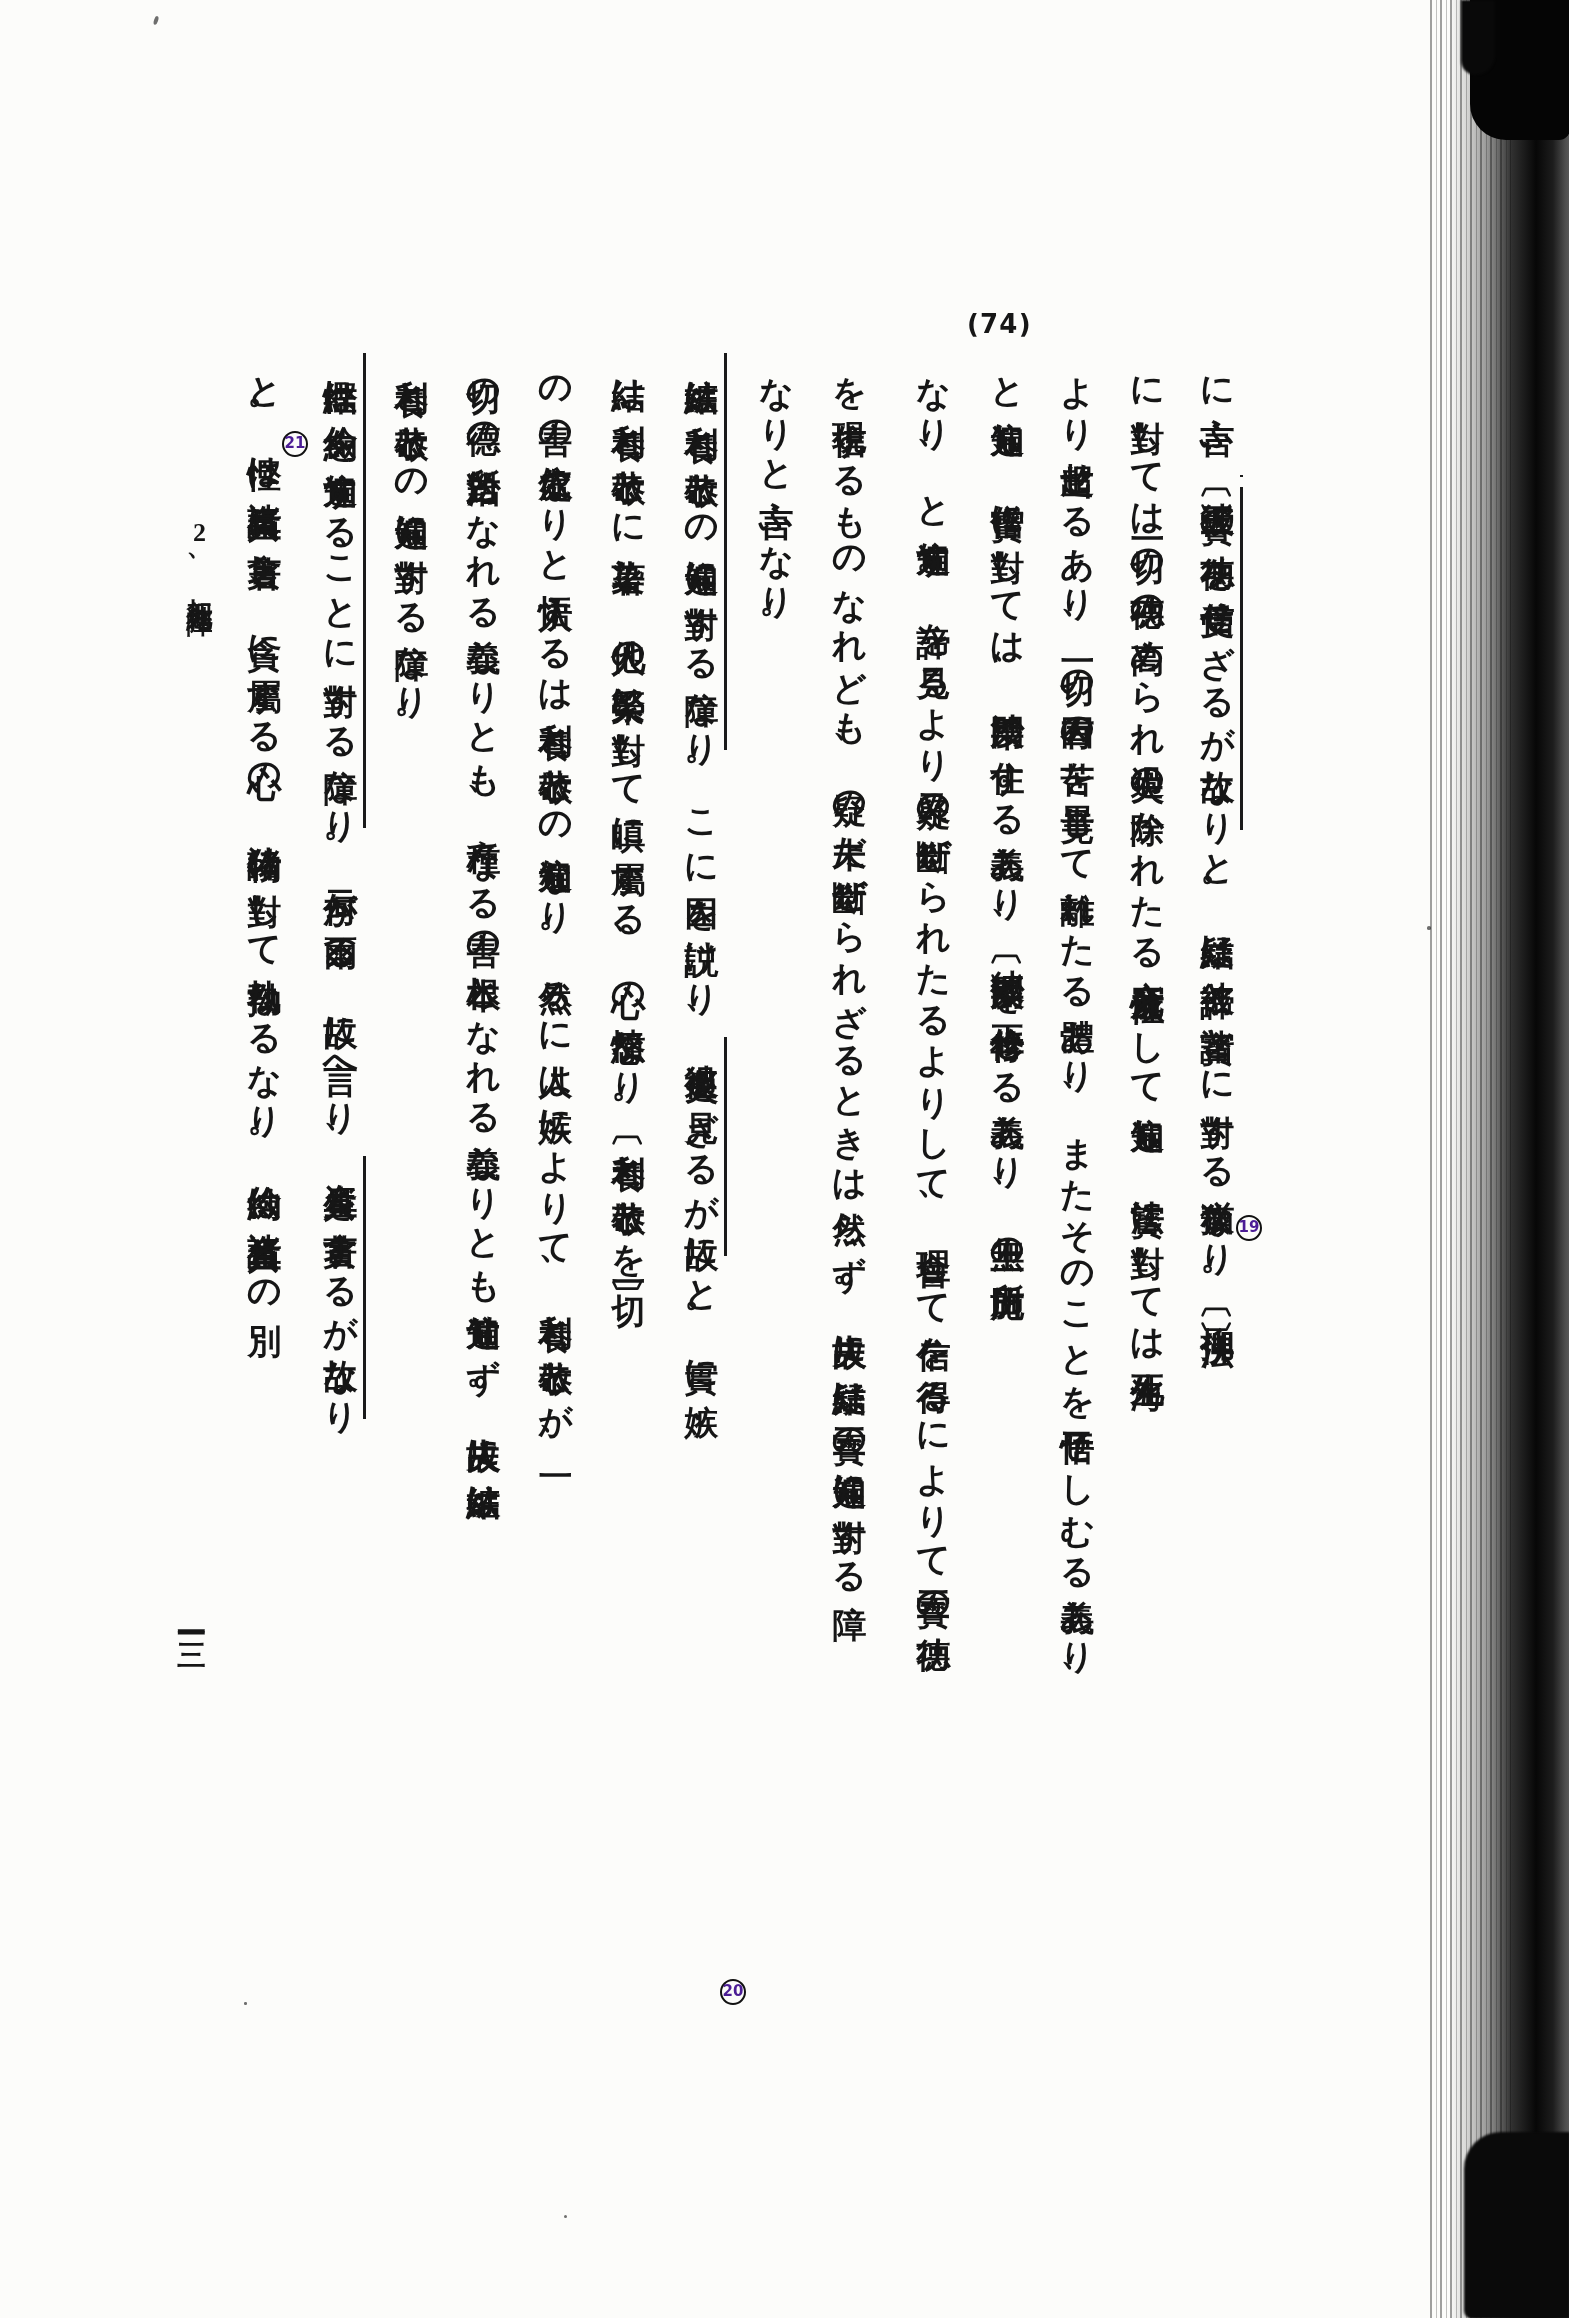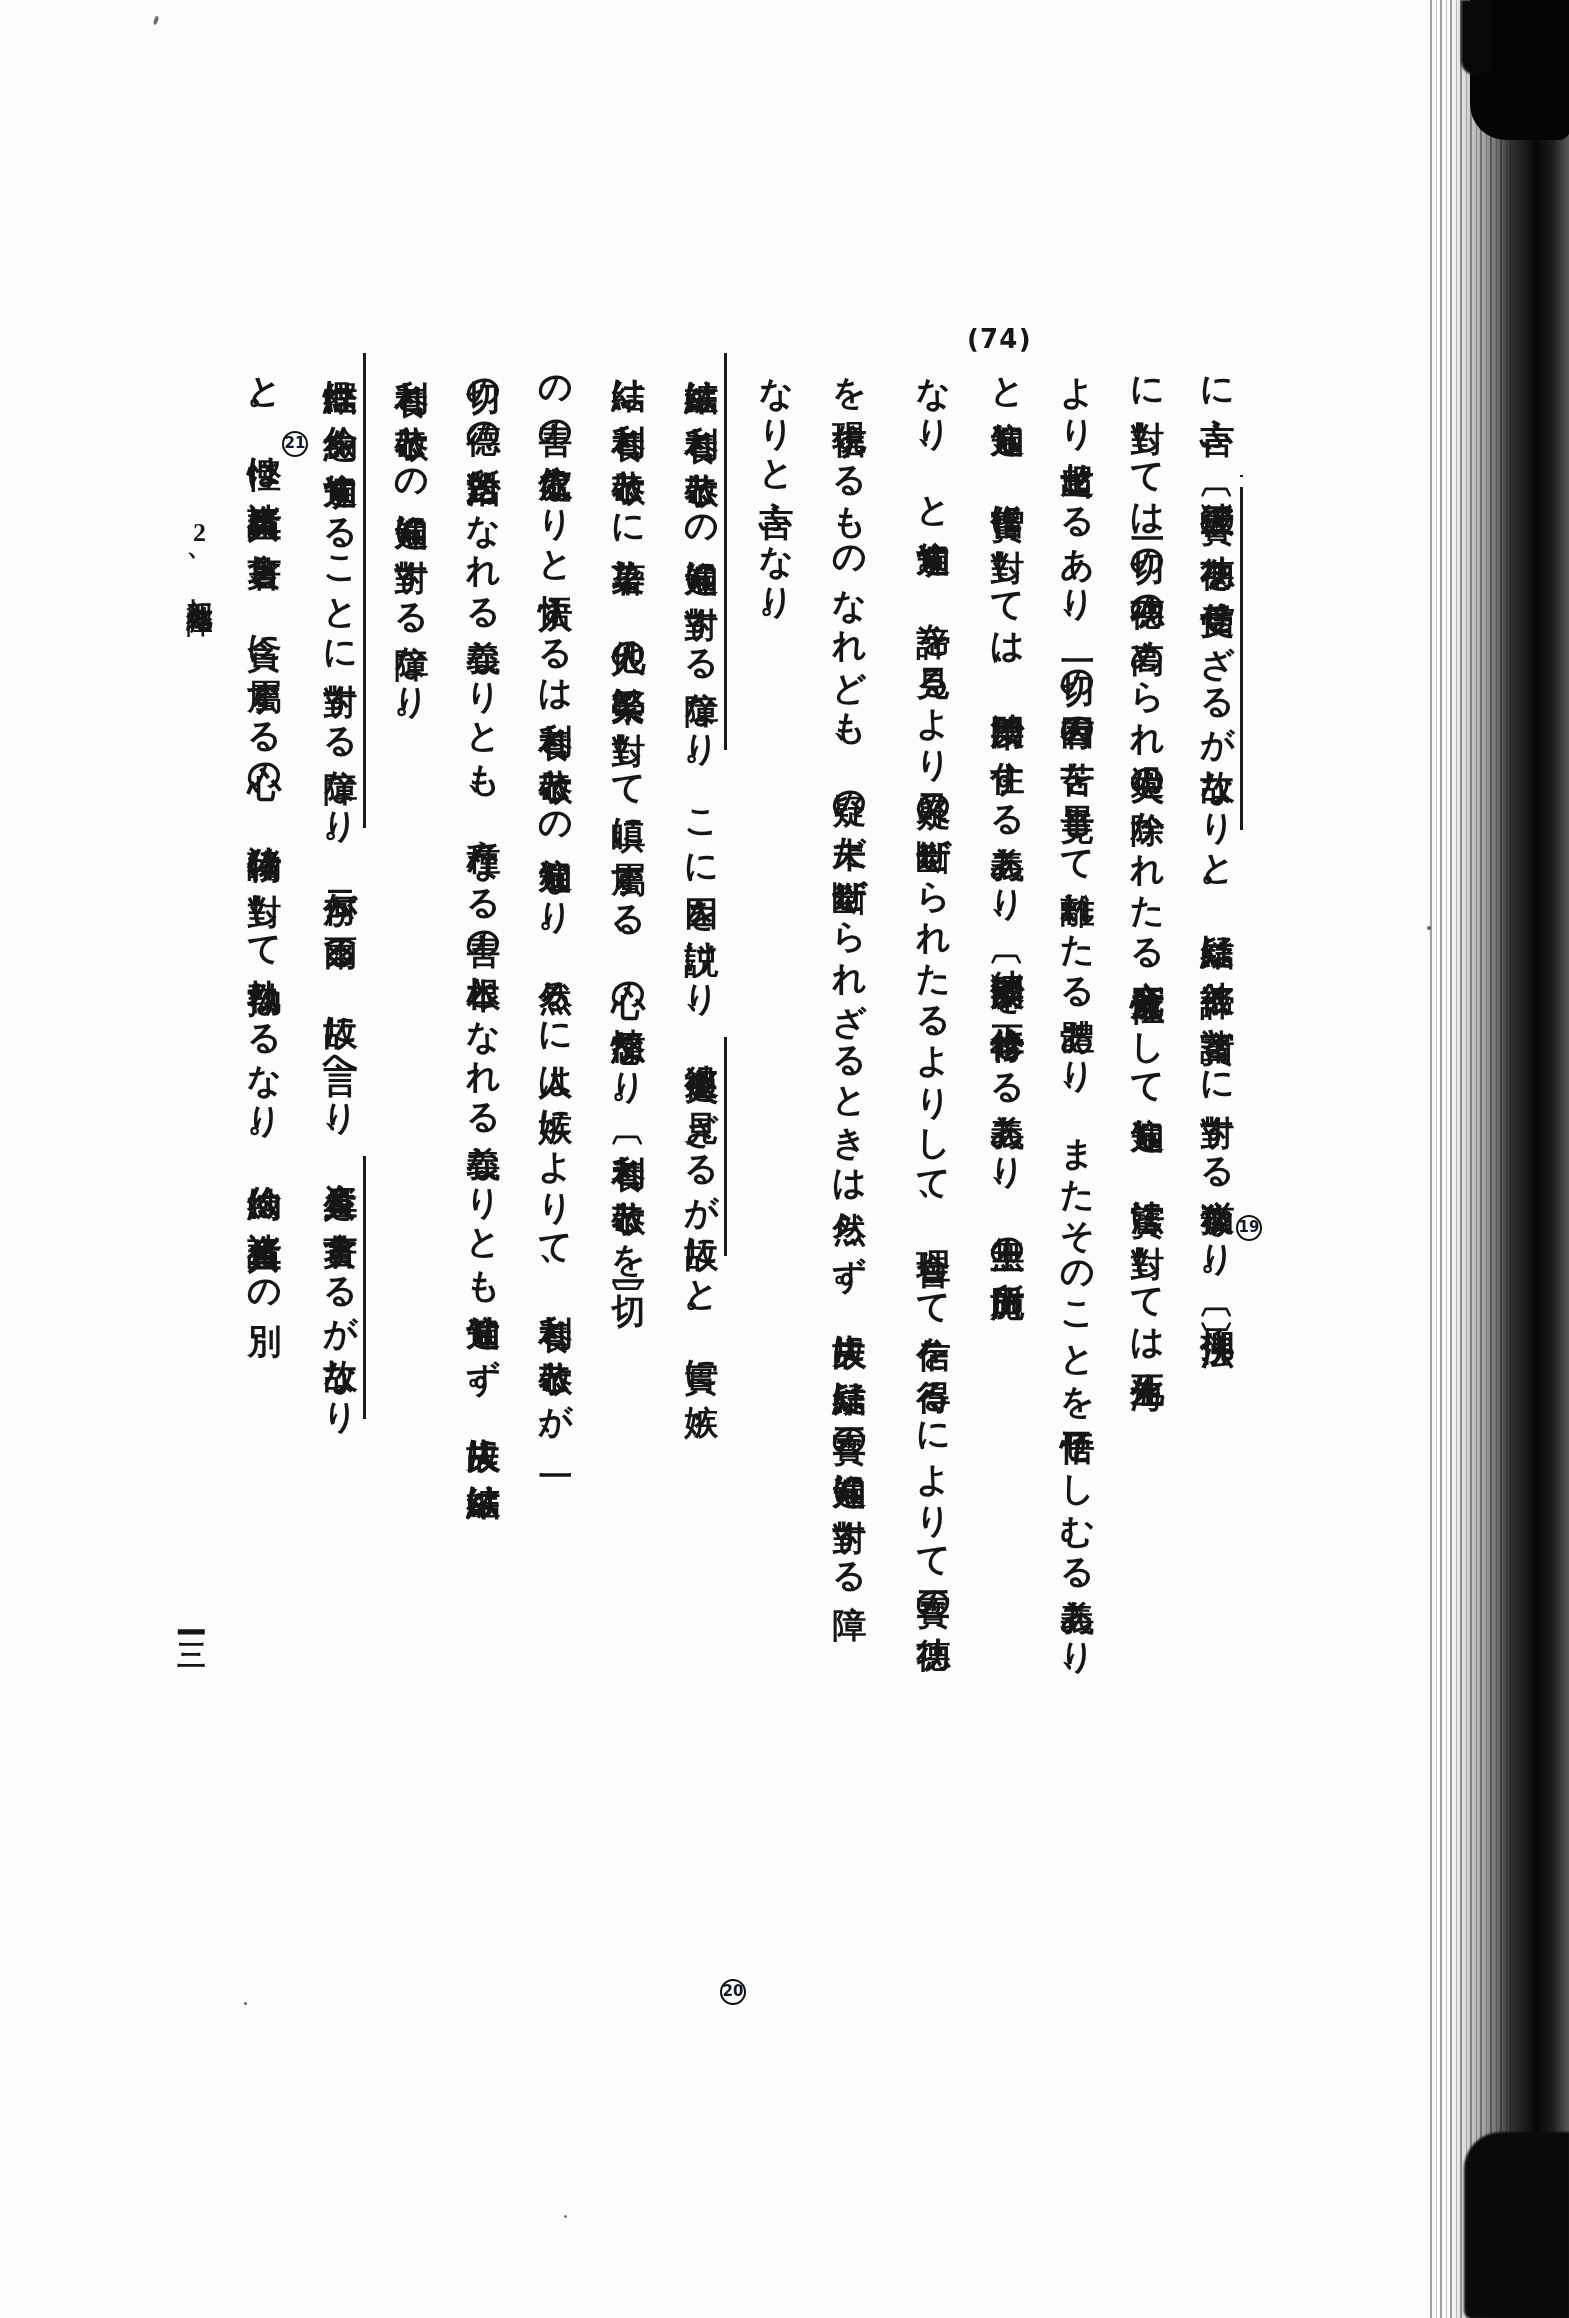--- a/index.html
+++ b/index.html
@@ -35,21 +35,21 @@
   .folio-bottom{
     position:absolute;
     writing-mode:vertical-rl; text-orientation:upright;
     font-size:29px; line-height:1; letter-spacing:1.9px; font-weight:600;
   }
   .circ{
     position:absolute; box-sizing:border-box;
     width:26px; height:26px; border:2.5px solid #111; border-radius:50%;
     font-family:"DejaVu Sans", sans-serif;
     font-size:15px; font-weight:bold; line-height:21px; text-align:center;
-    background:#fcfcfa; color:#0f172a;
+    background:#fcfcfa; color:#4c1d95;
   }
   
   .scan-band{
     position:absolute; top:0; right:0; width:121px; height:2319px;
     background:linear-gradient(to right,
       rgba(20,20,20,0) 0%,
       rgba(30,30,30,.16) 14%,
       rgba(25,25,25,.45) 32%,
       rgba(12,12,12,.85) 52%,
       #070707 72%,
@@ -86,21 +86,21 @@
   <div class="scan-streaks"></div>
   <div class="blob-top-right"></div>
   <div class="blob-top-right2"></div>
   <div class="blob-bottom-right"></div>
 
   <div class="speck" style="left:154px;top:16px;width:4.4px;height:9.3px;transform:rotate(18deg);"></div>
   <div class="speck" style="left:1427px;top:926px;width:3.7px;height:3.7px;"></div>
   <div class="speck" style="left:564px;top:2215px;width:3.1px;height:3.1px;"></div>
   <div class="speck" style="left:244px;top:2002px;width:2.5px;height:2.5px;"></div>
 
-  <div class="folio-top" style="left:967px;top:324px;">(74)</div>
+  <div class="folio-top" style="left:967px;top:309px;">(74)</div>
 
   <div class="vcol" style="left:1197px;top:353px;">
     <span>に言ふ、</span><span class="em">彼</span><span>〔三寳〕</span><span class="em">の功德を信受せざるが故なり</span><span>と。</span><span>疑結は彼諦と諸寳とに對する猶豫なり。〔抑〕佛法</span>
   </div>
 
   <div class="vcol" style="left:1127px;top:353px;">
     <span>に對しては一切の功德の高められ過失の除かれたる究竟所依性として遍知し、法寳に對しては生死海</span>
   </div>
 
   <div class="vcol" style="left:1057px;top:353px;">

